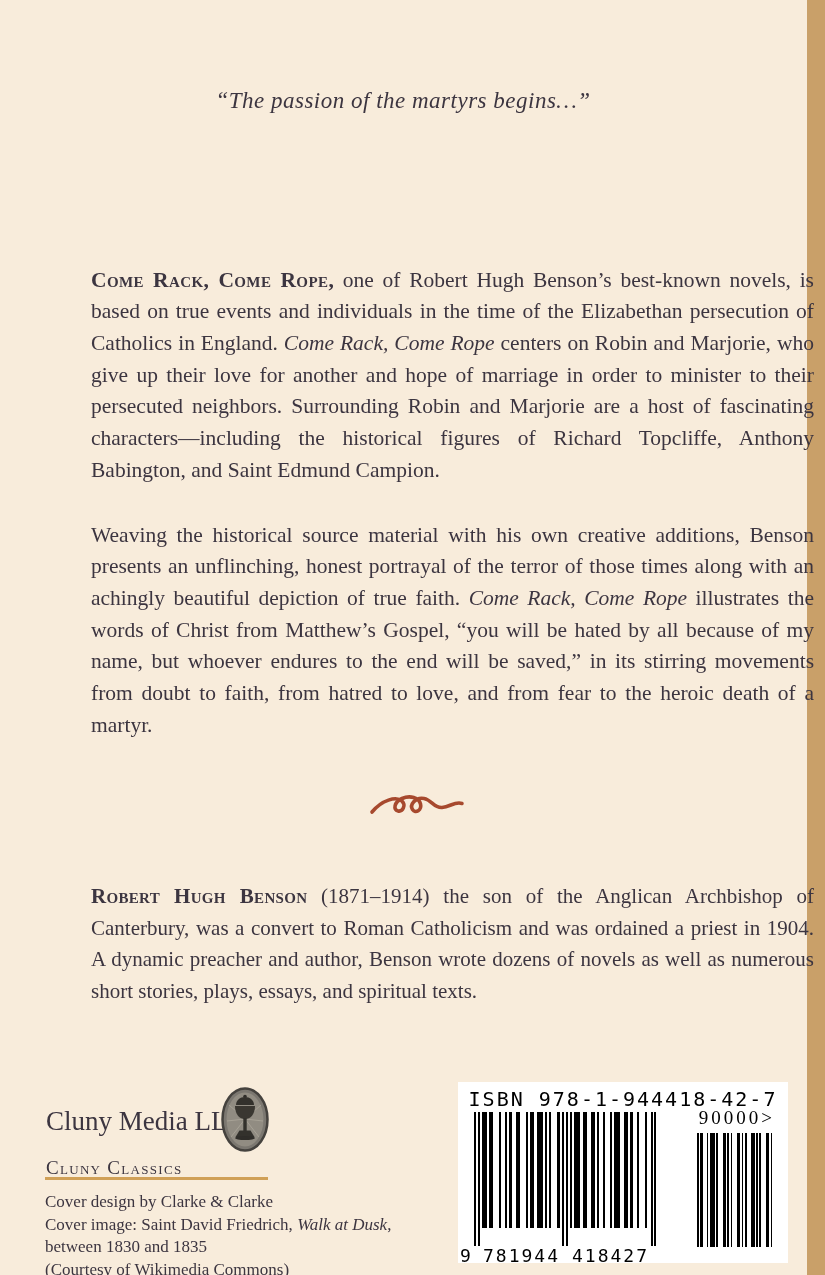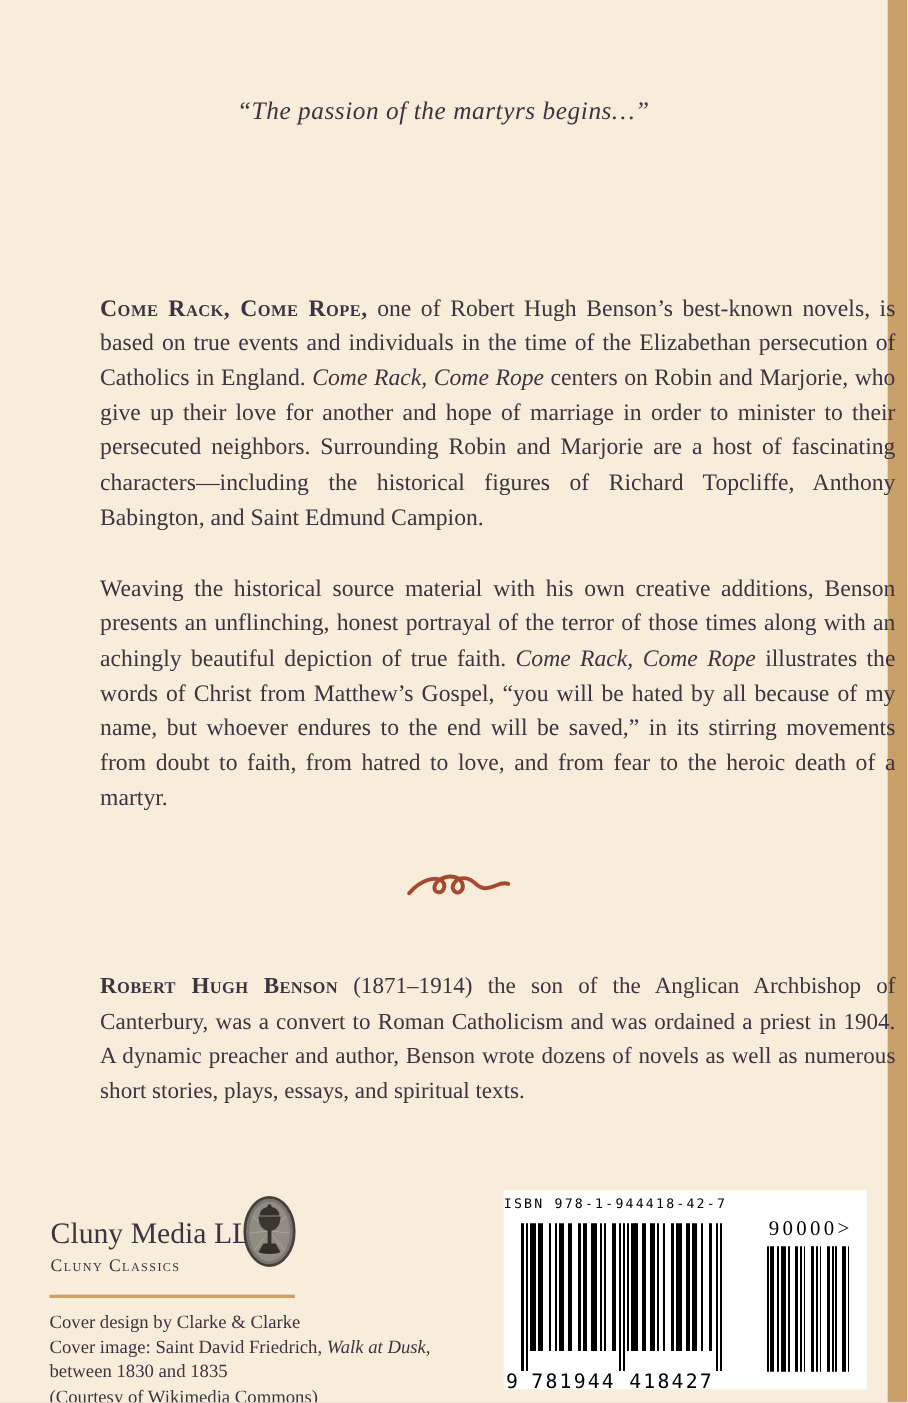--- a/index.html
+++ b/index.html
@@ -21,28 +21,28 @@
   }
   .p1{top:243px}
   .p2{top:498px}
   .bio{top:860px;font-size:21px;line-height:31.5px}
   .lead{font-weight:bold;font-variant:small-caps;letter-spacing:.4px}
   .name{font-weight:bold;font-variant:small-caps;letter-spacing:.3px}
   .it{font-style:italic}
   .flourish-wrap{position:absolute;top:786px;left:55px;width:723px;text-align:center}
   .publisher{position:absolute;left:46px;top:1106px}
   .pub-name{font-size:27px;line-height:30px}
-  .pub-imprint{font-size:16px;line-height:24px;font-variant:small-caps;letter-spacing:1.3px;margin-top:3px}
+  .pub-imprint{font-size:19px;line-height:24px;font-variant:small-caps;letter-spacing:1.3px;margin-top:20px}
   .logo{position:absolute;left:221px;top:1087px;width:48px;height:65px}
   .rule{position:absolute;left:45px;top:1177px;width:223px;height:3px}
   .credits{position:absolute;left:45px;top:1191px;width:410px;font-size:17px;line-height:22.6px}
   .barcode-box{position:absolute;left:458px;top:1082px;width:330px;height:181px;background:#ffffff}
   .isbn-label{
-    position:absolute;top:5px;left:0;width:100%;color:#000;
-    font-family:"DejaVu Sans Mono",monospace;font-size:12px;letter-spacing:2px;white-space:nowrap;
+    position:absolute;top:5px;left:0;width:100%;text-align:center;color:#000;
+    font-family:"DejaVu Sans Mono",monospace;font-size:20px;letter-spacing:2px;white-space:nowrap;
   }
   .addon-label{
     position:absolute;top:25px;right:13px;color:#000;
     font-family:Liberation Serif, serif;font-size:19px;letter-spacing:3px;
   }
   .main-code{position:absolute;left:2px;top:30px}
   .addon-code{position:absolute;left:239px;top:51px}
   .main-code text{font-family:"DejaVu Sans Mono",monospace;font-size:18px;fill:#000}
 </style>
 </head>

